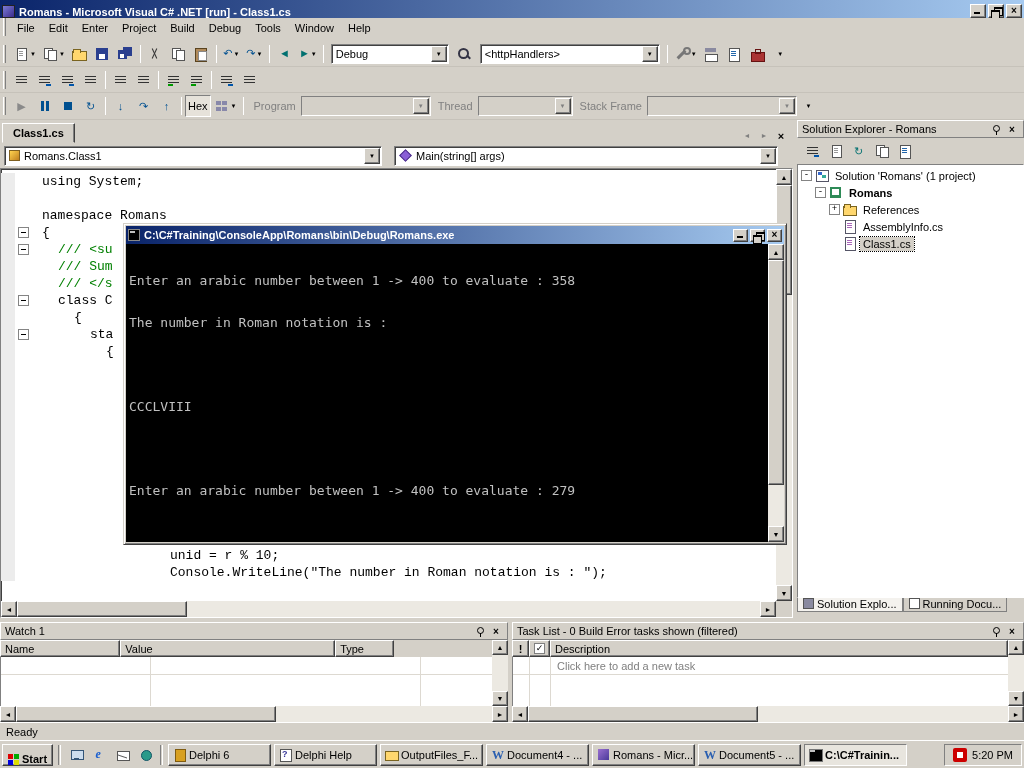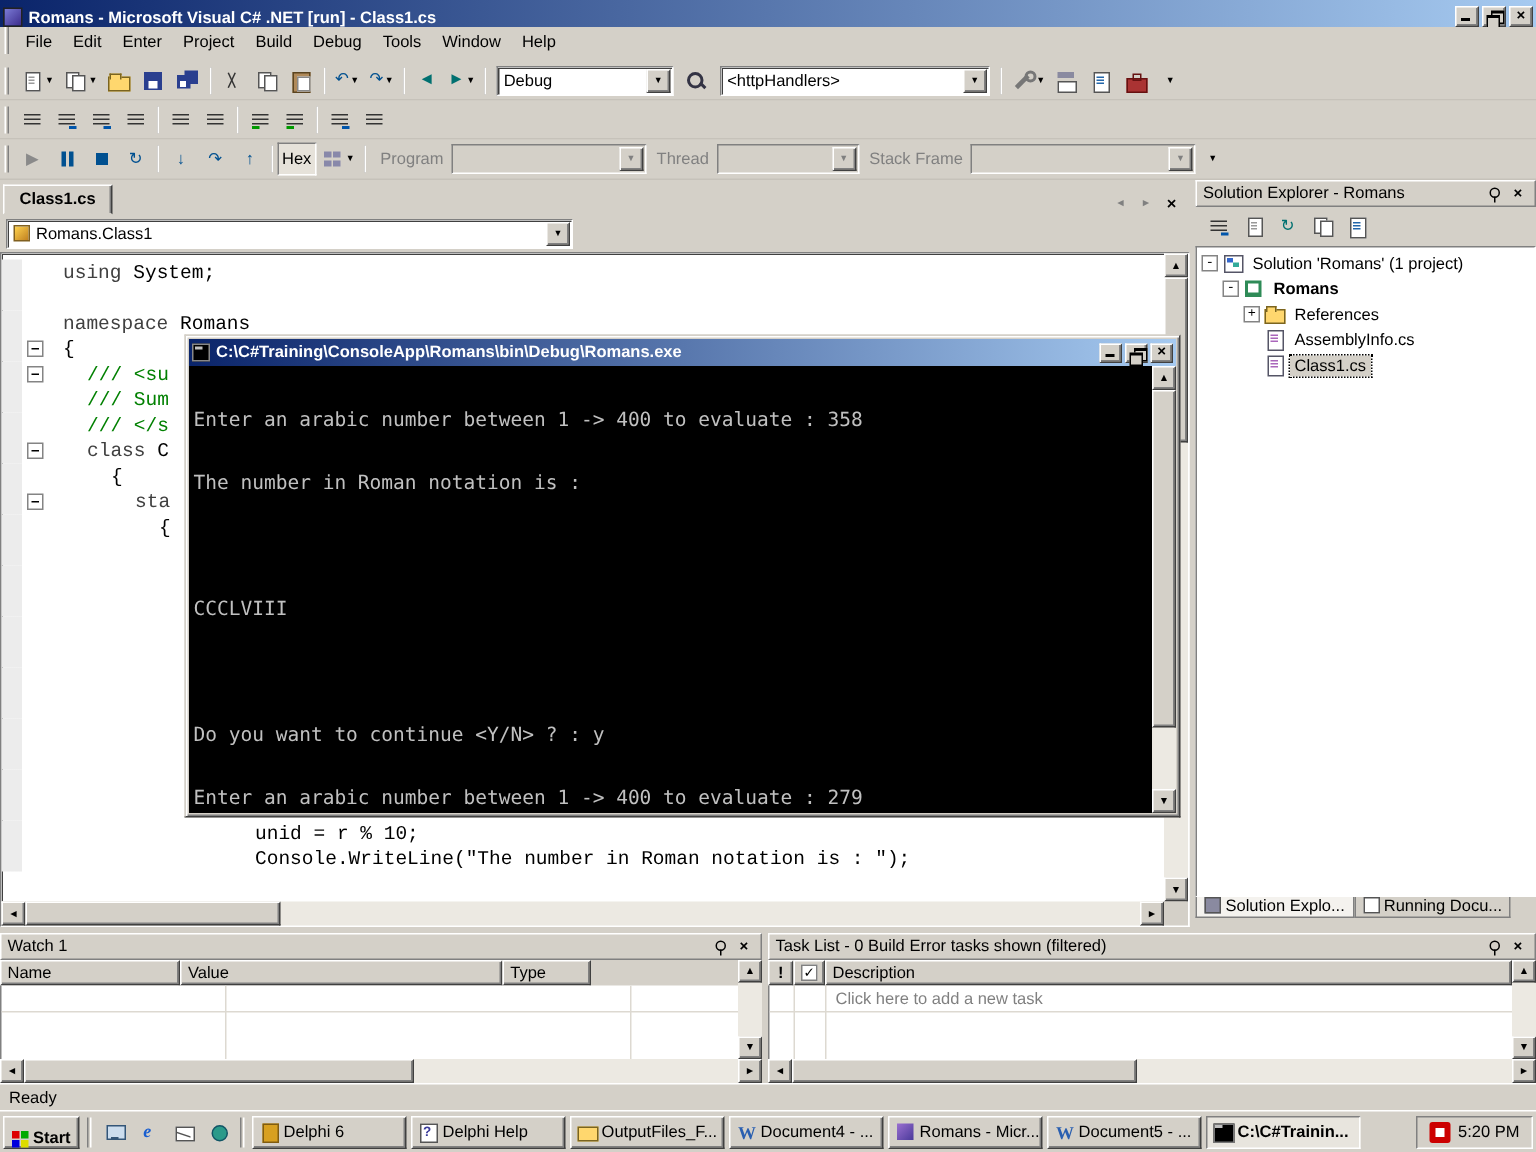--- a/index.html
+++ b/index.html
@@ -85,21 +85,21 @@
 .wiz-ico{width:11px;height:11px;background:linear-gradient(135deg,#ffd34f,#c08020);border:1px solid #806020;margin-right:4px;flex:none;}
 .meth-ico{width:9px;height:9px;background:#8a5fd6;border:1px solid #4a2f86;transform:rotate(45deg);margin:0 6px 0 2px;flex:none;}
 
 
 .editor{position:absolute;left:0;top:48px;width:793px;height:450px;background:#fff;}
 .code-area{position:absolute;left:0;top:0;right:16px;bottom:16px;overflow:hidden;font-family:"Liberation Mono",monospace;font-size:13px;padding-top:4px;}
 .crow{height:17px;line-height:17px;display:flex;white-space:pre;}
 .gutter{width:33px;flex:none;position:relative;background:linear-gradient(90deg,#ececec 0 14px,#fff 14px);}
 .obox{position:absolute;left:17px;top:3px;width:11px;height:11px;background:#fff;border:1px solid #848484;}
 .obox::after{content:"";position:absolute;left:2px;top:4px;width:5px;height:1px;background:#000;}
-.kw{color:#404040;}
+.kw{color:#000000;}
 .cm{color:#008000;}
 .n0{padding-left:8px;}.n1{padding-left:24px;}.n2{padding-left:40px;}.n3{padding-left:56px;}.n4{padding-left:72px;}.n8{padding-left:136px;}
 
 
 .sb{background:#ece9e2;position:absolute;}
 .sbbtn{position:absolute;width:16px;height:16px;display:flex;align-items:center;justify-content:center;font-size:7px;color:#000;}
 .sbthumb{position:absolute;}
 .corner{position:absolute;width:16px;height:16px;background:#d4d0c8;}
 
 
@@ -386,20 +386,25 @@
         <span class="navbtn">►</span>
         <span class="navbtn close">×</span>
       </span>
     </div>
     <div class="comborow">
       <div class="combo" style="width:378px;margin-left:4px;">
         <span class="wiz-ico"></span>
         <span class="cval">Romans.Class1</span>
         <span class="drop">▼</span>
       </div>
+      <div class="combo" style="width:384px;margin-left:12px;">
+        <span class="meth-ico"></span>
+        <span class="cval">Main(string[] args)</span>
+        <span class="drop">▼</span>
+      </div>
     </div>
 
     <div class="editor fieldw">
       <div class="code-area">
         <div class="crow"><span class="gutter"></span><span class="ctext n0"><span class="kw">using</span><span> System;</span></span></div>
         <div class="crow"><span class="gutter"></span><span class="ctext n0"></span></div>
         <div class="crow"><span class="gutter"></span><span class="ctext n0"><span class="kw">namespace</span><span> Romans</span></span></div>
         <div class="crow"><span class="gutter"><span class="obox"></span></span><span class="ctext n0">{</span></div>
         <div class="crow"><span class="gutter"><span class="obox"></span></span><span class="ctext n1 cm">/// &lt;su</span></div>
         <div class="crow"><span class="gutter"></span><span class="ctext n1 cm">/// Sum</span></div>
@@ -627,21 +632,20 @@
       <span class="capbtn sm raised g-rest"></span>
       <span class="capbtn sm raised">×</span>
     </div>
     <div class="conbody">
       <div class="conlines">
         <div class="cline">Enter an arabic number between 1 -&gt; 400 to evaluate : 358</div>
         <div class="cline">The number in Roman notation is :</div>
         <div class="cline"></div>
         <div class="cline">CCCLVIII</div>
         <div class="cline"></div>
-        <div class="cline">Do you want to continue &lt;Y/N&gt; ? : y</div>
         <div class="cline">Enter an arabic number between 1 -&gt; 400 to evaluate : 279</div>
         
         
         
         
         
         
         
         
         

